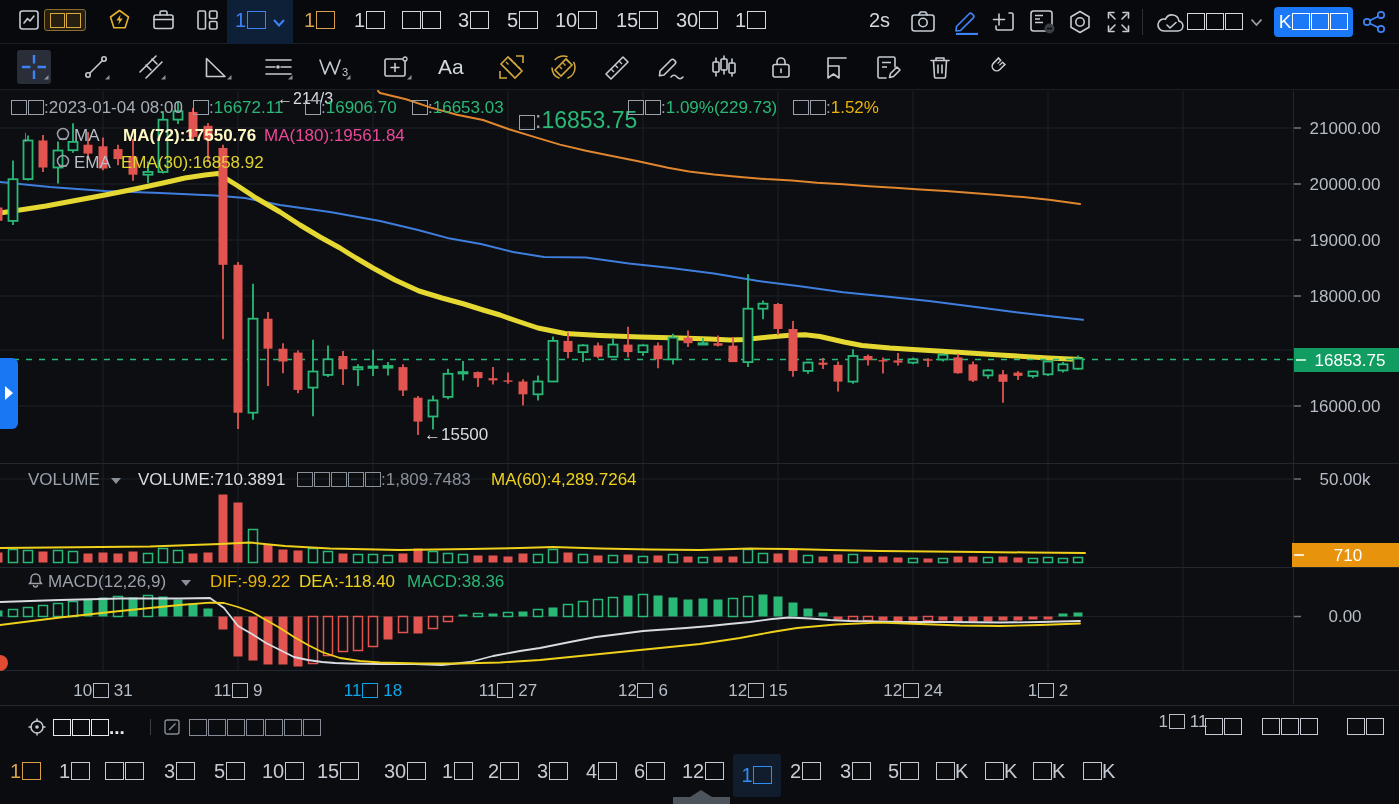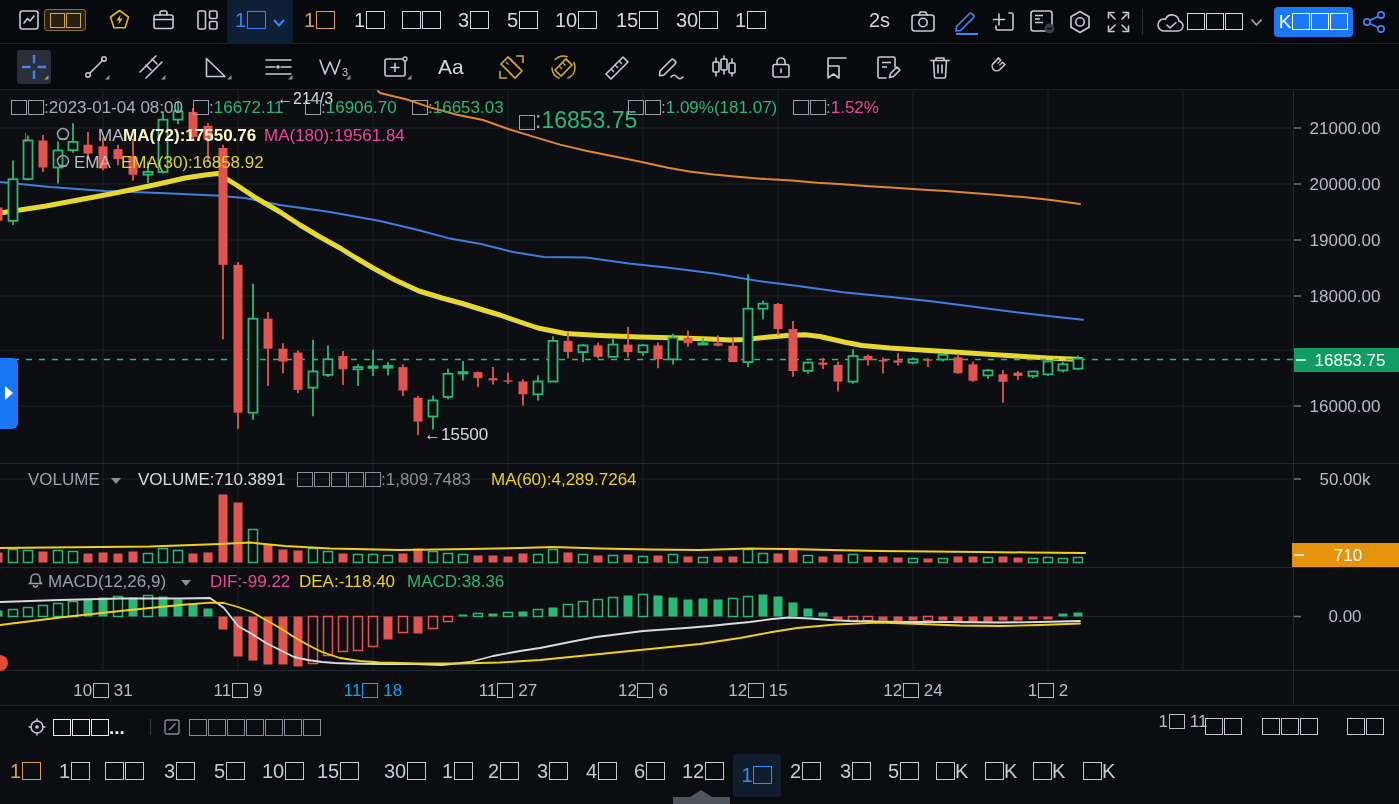--- a/index.html
+++ b/index.html
@@ -542,28 +542,28 @@
 <div style="position:absolute;left:583px;top:681px;width:120px;text-align:center;font-size:17px;color:#b7bdc6;white-space:nowrap">12<i class="cj c17"></i> 6</div>
 <div style="position:absolute;left:698px;top:681px;width:120px;text-align:center;font-size:17px;color:#b7bdc6;white-space:nowrap">12<i class="cj c17"></i> 15</div>
 <div style="position:absolute;left:853px;top:681px;width:120px;text-align:center;font-size:17px;color:#b7bdc6;white-space:nowrap">12<i class="cj c17"></i> 24</div>
 <div style="position:absolute;left:988px;top:681px;width:120px;text-align:center;font-size:17px;color:#b7bdc6;white-space:nowrap">1<i class="cj c17"></i> 2</div>
 <div style="position:absolute;left:1123px;top:712px;width:120px;text-align:center;font-size:17px;color:#b7bdc6;white-space:nowrap">1<i class="cj c17"></i> 11</div>
 <div style="position:absolute;left:10px;top:98px;font-size:17px;color:#9ba1ab;font-weight:normal;white-space:nowrap;text-align:right;"><i class="cj c17"></i><i class="cj c17"></i>:<span style="color:#a7adb6">2023-01-04 08:00</span></div>
 <div style="position:absolute;left:192px;top:98px;font-size:17px;color:#9ba1ab;font-weight:normal;white-space:nowrap;"><i class="cj c17"></i>:<span style="color:#2ab877">16672.11</span></div>
 <div style="position:absolute;left:304px;top:98px;font-size:17px;color:#9ba1ab;font-weight:normal;white-space:nowrap;"><i class="cj c17"></i>:<span style="color:#2ab877">16906.70</span></div>
 <div style="position:absolute;left:411px;top:98px;font-size:17px;color:#9ba1ab;font-weight:normal;white-space:nowrap;"><i class="cj c17"></i>:<span style="color:#2ab877">16653.03</span></div>
 <div style="position:absolute;left:518px;top:107px;font-size:23px;color:#9ba1ab;font-weight:normal;white-space:nowrap;"><i class="cj c17"></i>:<span style="color:#2ab877">16853.75</span></div>
-<div style="position:absolute;left:627px;top:98px;font-size:17px;color:#9ba1ab;font-weight:normal;white-space:nowrap;"><i class="cj c17"></i><i class="cj c17"></i>:<span style="color:#2ab877">1.09%(181.07)</span></div>
-<div style="position:absolute;left:792px;top:98px;font-size:17px;color:#9ba1ab;font-weight:normal;white-space:nowrap;"><i class="cj c17"></i><i class="cj c17"></i>:<span style="color:#ec4899">1.52%</span></div>
+<div style="position:absolute;left:627px;top:98px;font-size:17px;color:#9ba1ab;font-weight:normal;white-space:nowrap;"><i class="cj c17"></i><i class="cj c17"></i>:<span style="color:#2ab877">1.09%(229.73)</span></div>
+<div style="position:absolute;left:792px;top:98px;font-size:17px;color:#9ba1ab;font-weight:normal;white-space:nowrap;"><i class="cj c17"></i><i class="cj c17"></i>:<span style="color:#eab308">1.52%</span></div>
 <div style="position:absolute;left:22px;top:127px;font-size:15px;color:#9ba1ab;font-weight:normal;white-space:nowrap;">↓</div>
 <svg style="position:absolute;left:55px;top:127px" width="16" height="15">
     <circle cx="8" cy="7" r="5.5" fill="none" stroke="#9ba1ab" stroke-width="1.5"></circle>
     <path d="M4 12 h8" stroke="#9ba1ab" stroke-width="1.5" fill="none"></path>
   </svg>
-<div style="position:absolute;left:74px;top:126px;font-size:17px;color:#b7bdc6;font-weight:normal;white-space:nowrap;margin-left:24px;">MA</div>
+<div style="position:absolute;left:74px;top:126px;font-size:17px;color:#b7bdc6;font-weight:normal;white-space:nowrap;">MA</div>
 <div style="position:absolute;left:123px;top:126px;font-size:17px;color:#fef9c3;font-weight:bold;white-space:nowrap;">MA(72):17550.76</div>
 <div style="position:absolute;left:264px;top:126px;font-size:17px;color:#ec4899;font-weight:normal;white-space:nowrap;">MA(180):19561.84</div>
 <svg style="position:absolute;left:55px;top:154px" width="16" height="15">
     <circle cx="8" cy="7" r="5.5" fill="none" stroke="#9ba1ab" stroke-width="1.5"></circle>
     <path d="M4 12 h8" stroke="#9ba1ab" stroke-width="1.5" fill="none"></path>
   </svg>
 <div style="position:absolute;left:74px;top:153px;font-size:17px;color:#b7bdc6;font-weight:normal;white-space:nowrap;">EMA</div>
 <div style="position:absolute;left:121px;top:153px;font-size:17px;color:#dfd32f;font-weight:normal;white-space:nowrap;">EMA(30):16858.92</div>
 <div style="position:absolute;left:28px;top:470px;font-size:17px;color:#9ba1ab;font-weight:normal;white-space:nowrap;">VOLUME</div>
 <svg style="position:absolute;left:110px;top:477px" width="12" height="8">
@@ -572,21 +572,21 @@
 <div style="position:absolute;left:138px;top:470px;font-size:17px;color:#d8dce1;font-weight:normal;white-space:nowrap;">VOLUME:710.3891</div>
 <div style="position:absolute;left:296px;top:470px;font-size:17px;color:#8a9099;font-weight:normal;white-space:nowrap;"><i class="cj c17"></i><i class="cj c17"></i><i class="cj c17"></i><i class="cj c17"></i><i class="cj c17"></i>:1,809.7483</div>
 <div style="position:absolute;left:491px;top:470px;font-size:17px;color:#efd11c;font-weight:normal;white-space:nowrap;">MA(60):4,289.7264</div>
 <svg style="position:absolute;left:27px;top:572px" width="17" height="17">
     <path d="M8.5 2 a4.5 4.5 0 0 1 4.5 4.5 v3 l1.5 2 h-12 l1.5 -2 v-3 a4.5 4.5 0 0 1 4.5-4.5 z M6.5 13 a2 2 0 0 0 4 0" fill="none" stroke="#9ba1ab" stroke-width="1.4"></path>
   </svg>
 <div style="position:absolute;left:48px;top:572px;font-size:17px;color:#9ba1ab;font-weight:normal;white-space:nowrap;">MACD(12,26,9)</div>
 <svg style="position:absolute;left:180px;top:579px" width="12" height="8">
     <path d="M1 1 L6 7 L11 1 Z" fill="#8a9099"></path>
   </svg>
-<div style="position:absolute;left:210px;top:572px;font-size:17px;color:#ec4899;font-weight:normal;white-space:nowrap;">DIF:-99.22</div>
+<div style="position:absolute;left:210px;top:572px;font-size:17px;color:#eab308;font-weight:normal;white-space:nowrap;">DIF:-99.22</div>
 <div style="position:absolute;left:299px;top:572px;font-size:17px;color:#efd11c;font-weight:normal;white-space:nowrap;">DEA:-118.40</div>
 <div style="position:absolute;left:407px;top:572px;font-size:17px;color:#2ab877;font-weight:normal;white-space:nowrap;">MACD:38.36</div>
 <div style="position:absolute;left:0;top:358px;width:18px;height:71px;background:#1977f3;border-radius:0 6px 6px 0"></div>
 <svg style="position:absolute;left:3px;top:385px" width="12" height="16">
     <path d="M2 1 L10 8 L2 15 Z" fill="#fff"></path>
   </svg>
 <div style="position:absolute;left:-8px;top:655px;width:16px;height:16px;background:#e14b31;border-radius:50%"></div>
 <svg style="position:absolute;left:28px;top:718px" width="18" height="18">
     <circle cx="9" cy="9" r="6" fill="none" stroke="#c6cbd3" stroke-width="1.5"></circle>
     <circle cx="9" cy="9" r="1.8" fill="#c6cbd3"></circle>

